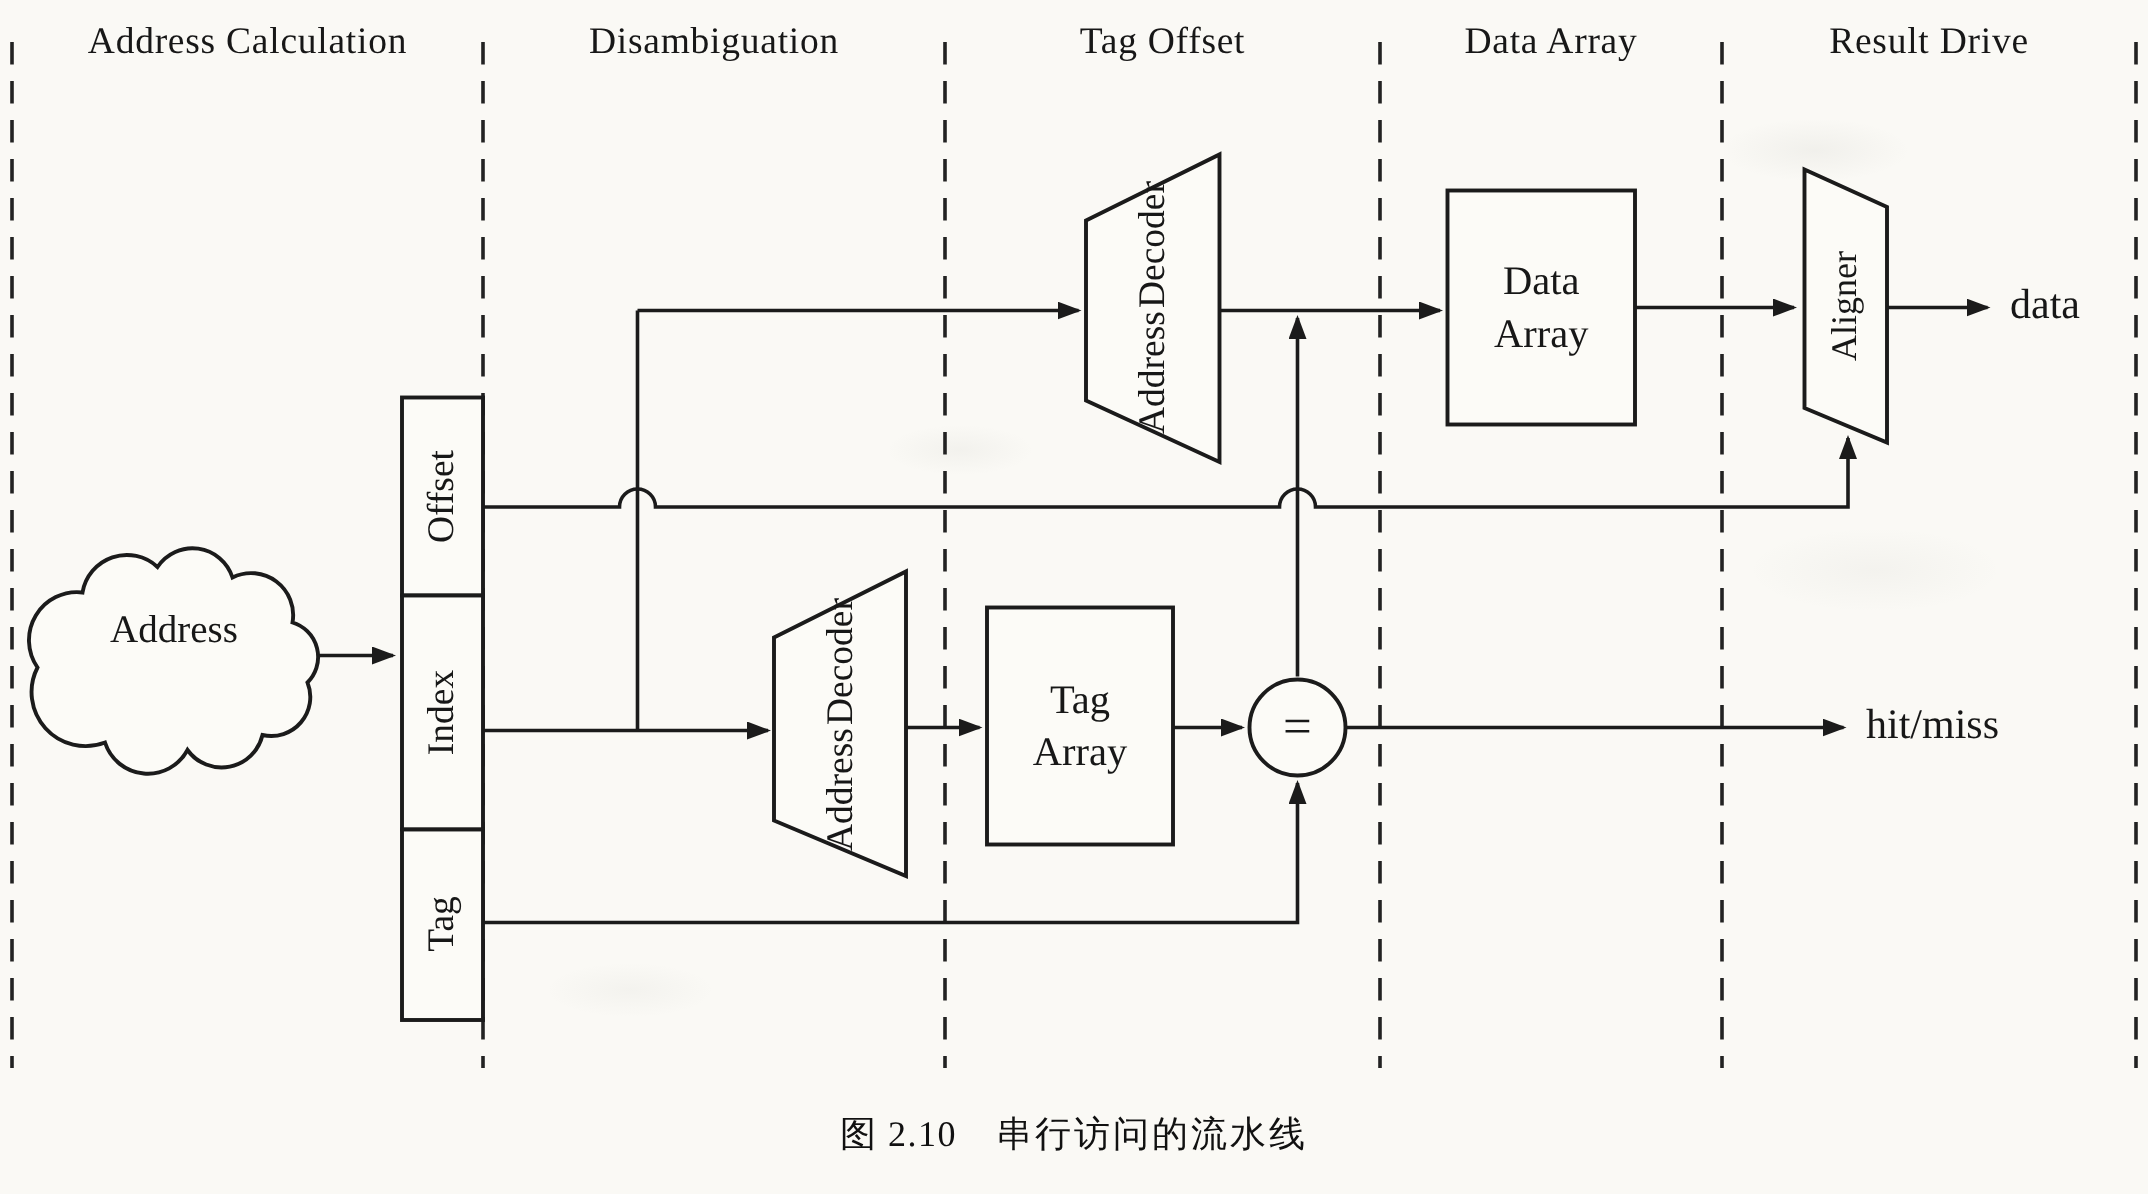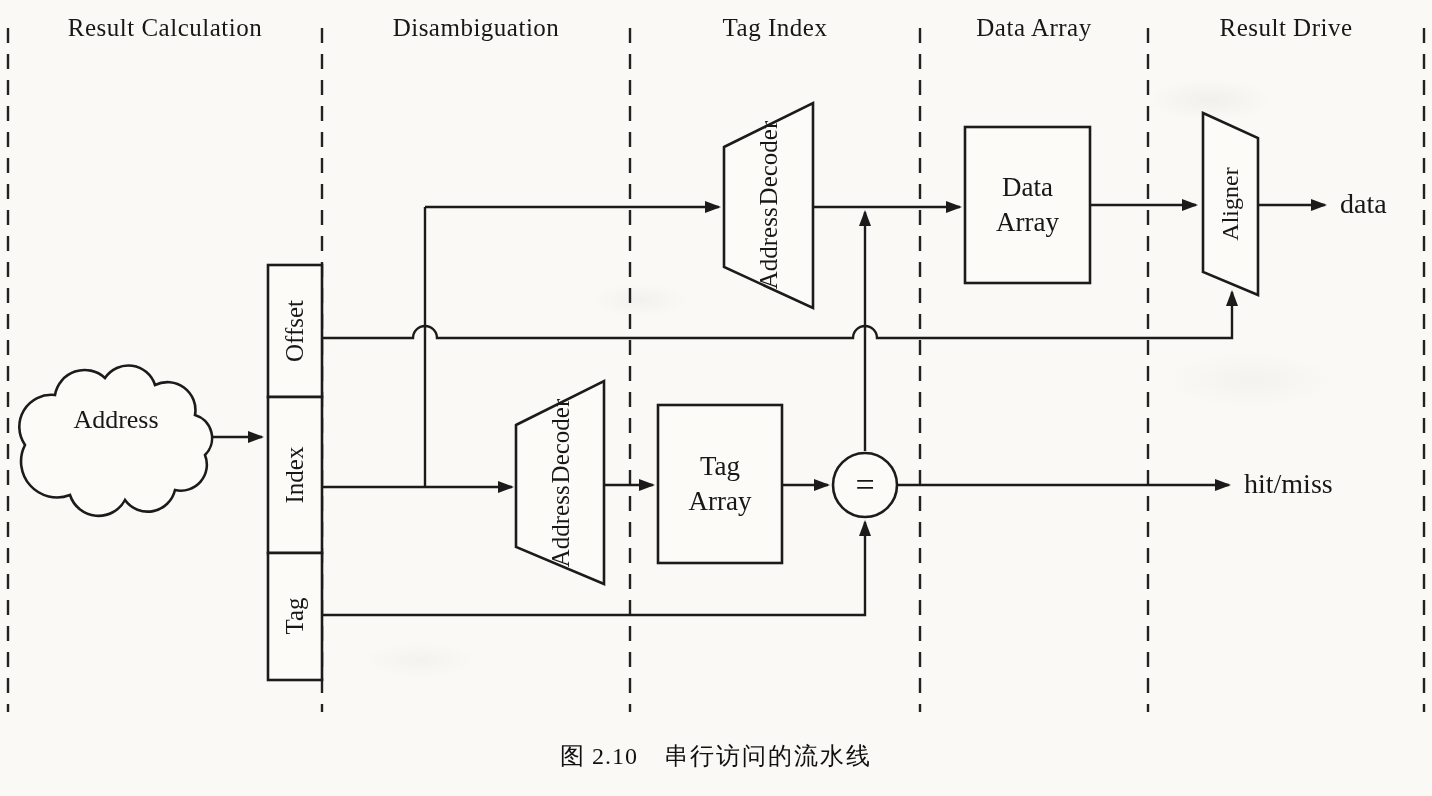--- a/index.html
+++ b/index.html
@@ -73,23 +73,23 @@
     <rect class="shape" x="268" y="553" width="54" height="127"></rect>
 
     <polygon class="shape" points="516,425 604,381 604,584 516,547"></polygon>
     <polygon class="shape" points="724,147 813,103 813,308 724,267"></polygon>
     <rect class="shape" x="658" y="405" width="124" height="158"></rect>
     <rect class="shape" x="965" y="127" width="125" height="156"></rect>
     <circle class="shape" cx="865" cy="485" r="32"></circle>
     <polygon class="shape" points="1203,113 1258,138 1258,295 1203,272"></polygon>
   </svg>
 
-  <div class="stage" style="left:8px;width:314px;">Result Calculation</div>
+  <div class="stage" style="left:8px;width:314px;">Address Calculation</div>
   <div class="stage" style="left:322px;width:308px;">Disambiguation</div>
-  <div class="stage" style="left:630px;width:290px;">Tag Index</div>
+  <div class="stage" style="left:630px;width:290px;">Tag Offset</div>
   <div class="stage" style="left:920px;width:228px;">Data Array</div>
   <div class="stage" style="left:1148px;width:276px;">Result Drive</div>
 
   <div class="lbl" style="left:30px;top:404px;width:172px;text-align:center;font-size:26px;line-height:31px;">
     <div>Address</div>
   </div>
 
   <div class="vlabel" style="left:230px;top:316px;width:130px;height:30px;">Offset</div>
   <div class="vlabel" style="left:230px;top:460px;width:130px;height:30px;">Index</div>
   <div class="vlabel" style="left:230px;top:601px;width:130px;height:30px;">Tag</div>

